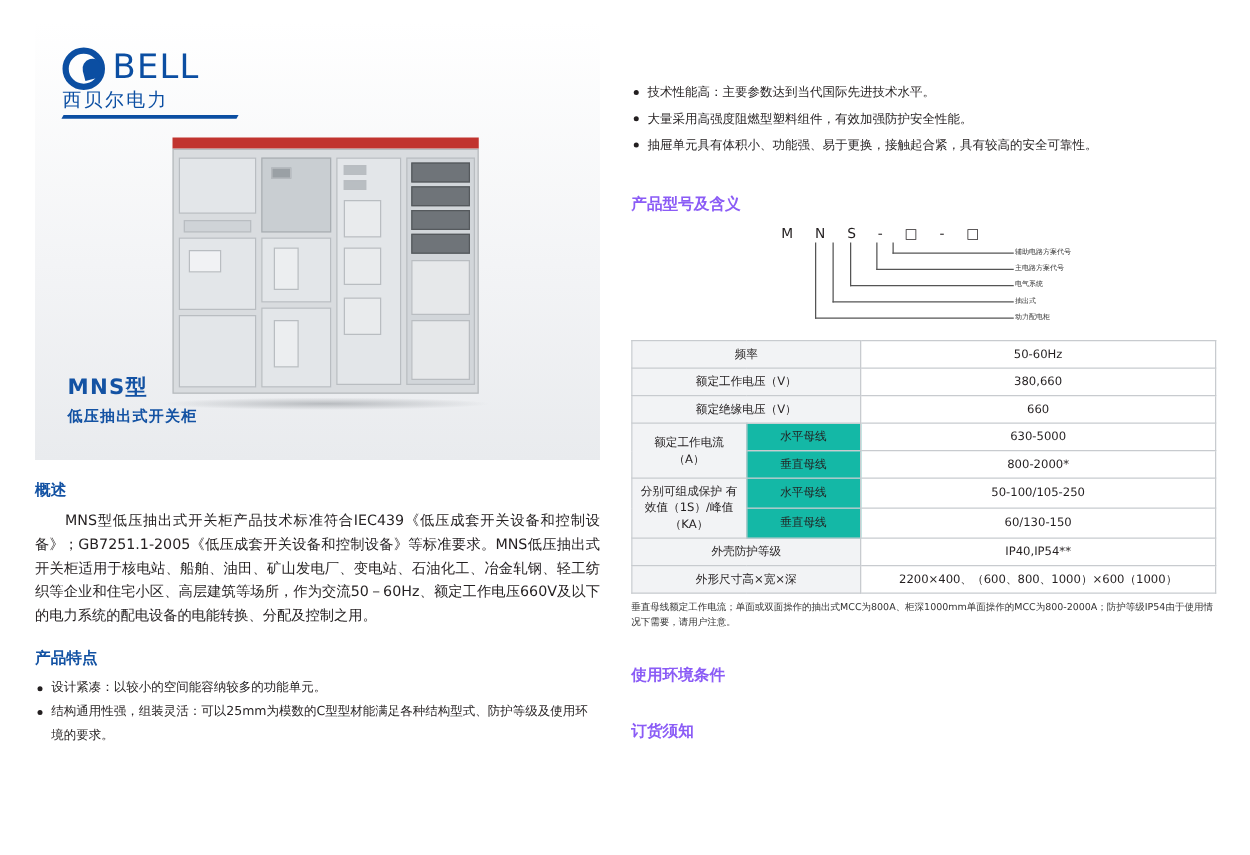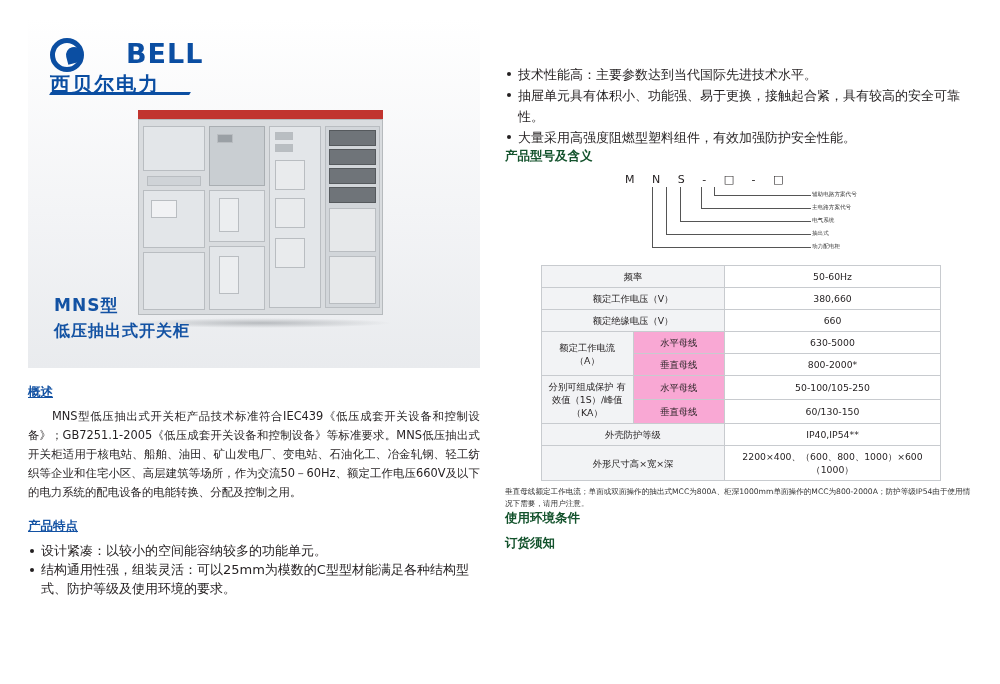--- a/index.html
+++ b/index.html
@@ -26,28 +26,27 @@
     border:5px solid #0b4ea2;border-radius:50%;
     box-sizing:border-box;
   }
   .logo-mark:after{
     content:"";position:absolute;left:11px;top:4px;width:16px;height:16px;
     background:#0b4ea2;border-radius:50% 50% 50% 0;
     transform:rotate(-15deg);
   }
   .logo-text{
     position:absolute;left:40px;top:2px;
-    font-size:27px;font-weight:bold;color:#0b4ea2;
+    font-size:27px;font-weight:normal;color:#0b4ea2;
     letter-spacing:1px;
     font-family:"DejaVu Sans","Liberation Sans",sans-serif;
-    margin-left:36px;
   }
   .logo-sub{
     position:absolute;left:0;top:35px;
-    font-size:20px;font-weight:bold;color:#0b4ea2;letter-spacing:2px;
+    font-size:15px;font-weight:normal;color:#0b4ea2;letter-spacing:2px;
   }
   .logo-underline{
     position:absolute;left:0;top:56px;width:140px;height:3px;background:#0b4ea2;
     transform:skewX(-30deg);
   }
 
   
   .cab{position:absolute;left:110px;top:92px;width:245px;height:205px;}
   .cab-top{position:absolute;left:0;top:0;width:245px;height:9px;background:#c1342f;}
   .cab-body{position:absolute;left:0;top:9px;width:245px;height:196px;background:#d9dcdf;border:1px solid #b6babd;box-sizing:border-box;}
@@ -55,63 +54,62 @@
   .dark{background:#6f7479;border:1px solid #55595d;}
   .mid{background:#c9ced2;border:1px solid #a9aeb2;}
   .shadow{
     position:absolute;left:100px;top:300px;width:265px;height:10px;
     background:radial-gradient(ellipse at center,rgba(120,125,130,.45) 0%,rgba(255,255,255,0) 70%);
   }
   .hero-title{
     position:absolute;left:26px;bottom:26px;color:#1352a3;
   }
   .hero-title .t1{font-size:17px;font-weight:bold;letter-spacing:1px;}
-  .hero-title .t2{font-size:16px;font-weight:bold;letter-spacing:1px;margin-top:4px;}
+  .hero-title .t2{font-size:12px;font-weight:bold;letter-spacing:1px;margin-top:4px;}
 
   h3.sec{
-    color:#1352a3;font-size:12.5px;font-weight:bold;margin:16px 0 6px 0;text-decoration:underline;
+    color:#1352a3;font-size:12.5px;font-weight:bold;margin:16px 0 6px 0;
   }
   .body-text{
     font-size:11.4px;line-height:19px;color:#231f20;text-align:justify;
   }
   .indent{text-indent:24px;}
   ul.bul{margin:2px 0 0 0;padding:0;list-style:none;}
   ul.bul li{
-    position:relative;padding-left:13px;font-size:13px;line-height:19px;
+    position:relative;padding-left:13px;font-size:10px;line-height:19px;
   }
   ul.bul li:before{
     content:"";position:absolute;left:2px;top:8px;width:4px;height:4px;
     background:#231f20;border-radius:50%;
   }
 
   
   .right{position:absolute;left:505px;top:62px;width:468px;}
   .right ul.bul li{line-height:21px;}
-  h3.sec2{color:#14532d;font-size:12.5px;font-weight:bold;margin:0 0 8px 0;}
+  h3.sec2{color:#8b5cf6;font-size:12.5px;font-weight:bold;margin:28px 0 8px 0;}
 
   
   .model{position:relative;height:92px;margin:2px 0 0 0;}
   .model-code{
     position:absolute;left:120px;top:0;font-size:11px;letter-spacing:7px;
   }
   .leader{position:absolute;border-left:1px solid #555;border-bottom:1px solid #555;}
   .mlabel{position:absolute;font-size:5.6px;color:#333;white-space:nowrap;}
 
   
   table.spec{
-    border-collapse:collapse;width:400px;font-size:9.3px;color:#231f20;
+    border-collapse:collapse;width:468px;font-size:9.3px;color:#231f20;
     table-layout:fixed;
-    margin-left:36px;
   }
   table.spec td{
     border:1px solid #c8cbcf;padding:4px 6px;text-align:center;vertical-align:middle;
     line-height:13px;
   }
   td.lab{text-align:left;padding-left:8px;background:#f2f3f5;}
-  td.sub{background:#f9a8d4;}
+  td.sub{background:#14b8a6;}
   .tnote{font-size:7.6px;line-height:12px;color:#333;margin-top:5px;}
 
   .small-list li{font-size:11.4px;line-height:21px;}
 </style>
 </head>
 <body>
 
 <div class="page">
 
   <div class="left">
@@ -173,22 +171,22 @@
     <ul class="bul">
       <li>设计紧凑：以较小的空间能容纳较多的功能单元。</li>
       <li>结构通用性强，组装灵活：可以25mm为模数的C型型材能满足各种结构型式、防护等级及使用环境的要求。</li>
     </ul>
   </div>
 
   <div class="right">
 
     <ul class="bul">
       <li>技术性能高：主要参数达到当代国际先进技术水平。</li>
+      <li>大量采用高强度阻燃型塑料组件，有效加强防护安全性能。</li>
       <li>抽屉单元具有体积小、功能强、易于更换，接触起合紧，具有较高的安全可靠性。</li>
-      <li>大量采用高强度阻燃型塑料组件，有效加强防护安全性能。</li>
     </ul>
 
     <h3 class="sec2">产品型号及含义</h3>
 
     <div class="model">
       <div class="model-code">M N S - □ - □</div>
 
       <div class="leader" style="left:209px;top:14px;width:96px;height:8px;"></div>
       <div class="leader" style="left:196px;top:14px;width:109px;height:21px;"></div>
       <div class="leader" style="left:175px;top:14px;width:130px;height:34px;"></div>

